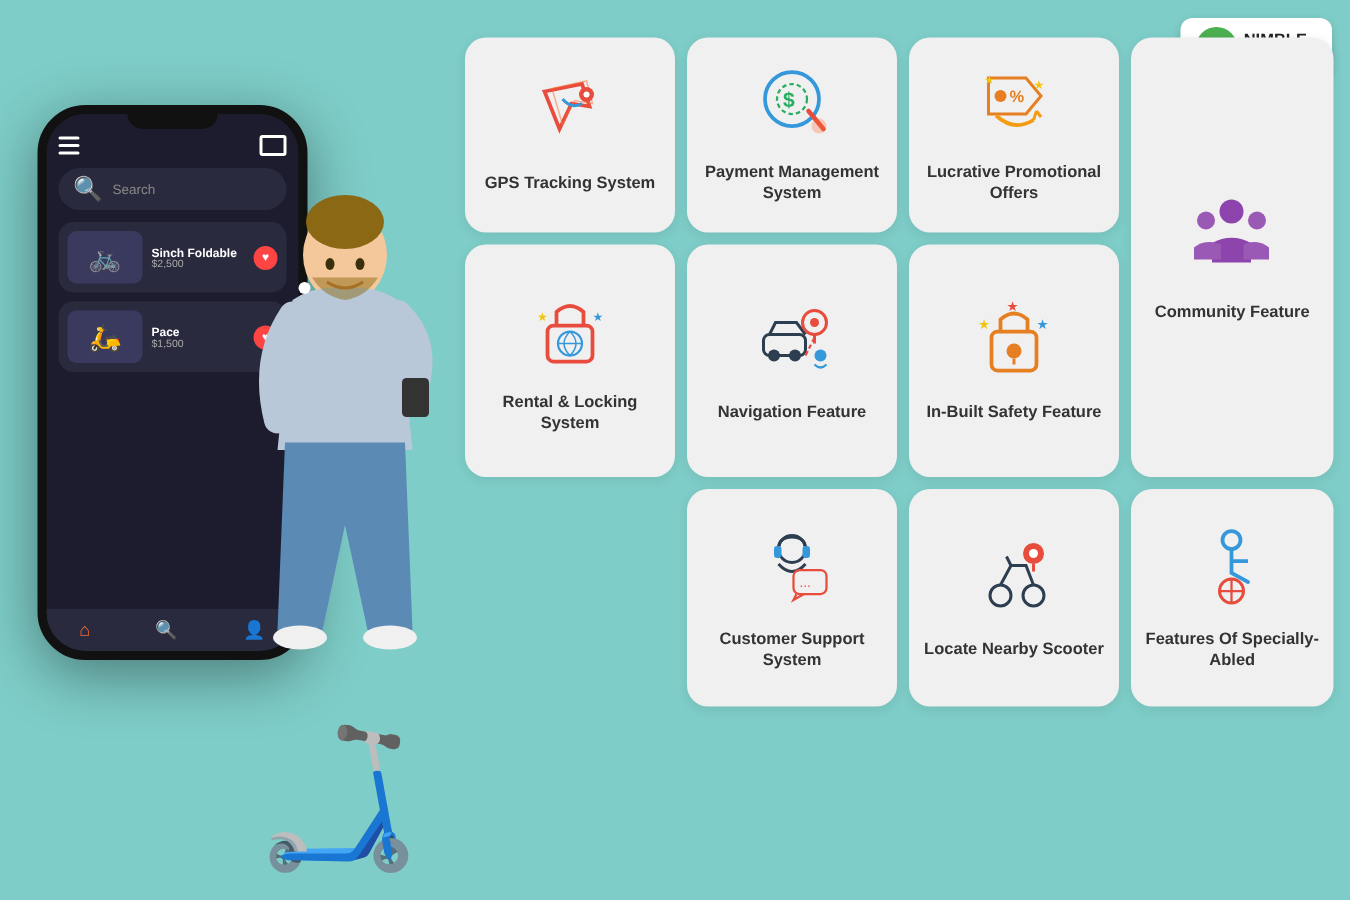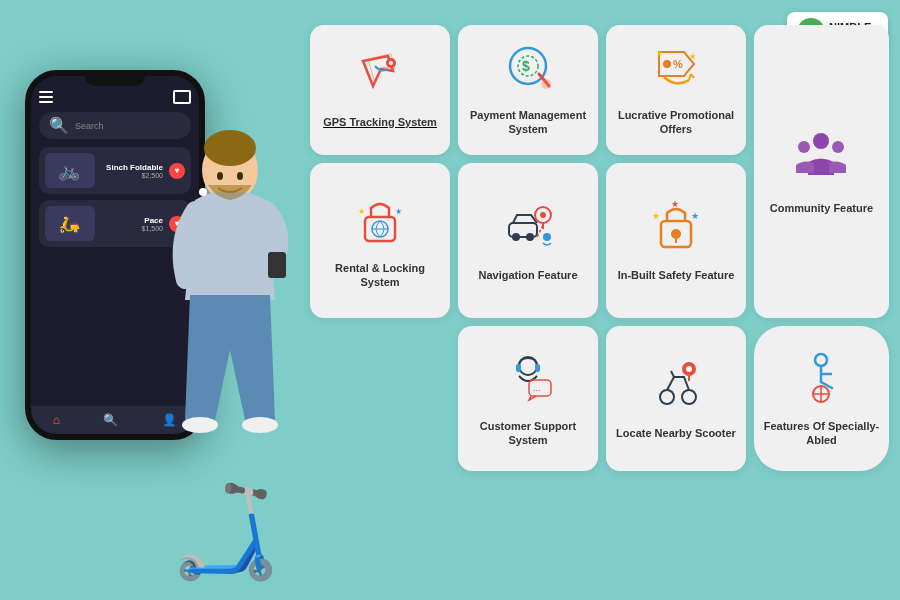--- a/index.html
+++ b/index.html
@@ -150,21 +150,21 @@
     .bike-img {
       width: 50px;
       height: 35px;
       background: #3a3a5e;
       border-radius: 6px;
       display: flex;
       align-items: center;
       justify-content: center;
       font-size: 18px;
     }
-    .bike-info { flex: 1; text-align: right; }
+    .bike-info { flex: 1; }
     .bike-name { color: white; font-size: 8px; font-weight: bold; }
     .bike-price { color: #aaa; font-size: 7px; }
     .bike-fav {
       width: 16px;
       height: 16px;
       background: #ff4444;
       border-radius: 50%;
       display: flex;
       align-items: center;
       justify-content: center;
@@ -304,21 +304,21 @@
     <path d="M118 108 Q130 116 142 108" stroke="#c0763a" stroke-width="2" fill="none"></path>
 
     <path d="M108 105 Q116 118 130 120 Q144 118 152 105" fill="#8B6914" opacity="0.5"></path>
   </svg>
 </div>
 
 <div style="position:absolute; left:170px; bottom:15px; font-size:90px; z-index:4; transform: scaleX(-1);">🛴</div>
 
 <div style="position:absolute; left:310px; top:25px; display:grid; grid-template-columns: 140px 140px 140px 135px; grid-template-rows: 130px 155px 145px; gap:8px;">
 
-  <div class="feature-card" style="grid-column:1; grid-row:1;text-decoration:underline;">
+  <div class="feature-card" style="grid-column:1; grid-row:1;">
     <div class="feature-icon">
       <svg width="55" height="50" viewBox="0 0 55 50">
         <path d="M10 10 L35 5 L40 20 L28 18 L20 35 Z" fill="none" stroke="#e74c3c" stroke-width="2.5"></path>
         <path d="M15 8 L38 3 L42 18 L30 16 L22 32 Z" fill="none" stroke="#ff6b35" stroke-width="1" opacity="0.5"></path>
         <circle cx="38" cy="12" r="5" fill="#e74c3c"></circle>
         <circle cx="38" cy="12" r="2" fill="white"></circle>
         <path d="M22 15 Q28 22 35 18" stroke="#3498db" stroke-width="2" fill="none"></path>
       </svg>
     </div>
     <div class="feature-label">GPS Tracking System</div>
@@ -422,21 +422,21 @@
         <line x1="27" y1="40" x2="27" y2="44" stroke="#e67e22" stroke-width="2"></line>
 
         <text x="3" y="20" font-size="9" fill="#f1c40f">★</text>
         <text x="42" y="20" font-size="9" fill="#3498db">★</text>
         <text x="22" y="8" font-size="9" fill="#e74c3c">★</text>
       </svg>
     </div>
     <div class="feature-label">In-Built Safety Feature</div>
   </div>
 
-  <div class="feature-card" style="grid-column:4; grid-row:3;border-radius:29px;">
+  <div class="feature-card" style="grid-column:4; grid-row:3;">
     <div class="feature-icon">
       <svg width="55" height="55" viewBox="0 0 55 55">
 
         <circle cx="27" cy="10" r="6" fill="none" stroke="#3498db" stroke-width="2.5"></circle>
         <path d="M27 16 L27 32 L38 38" stroke="#3498db" stroke-width="2.5" fill="none" stroke-linecap="round"></path>
         <path d="M27 24 L38 24" stroke="#3498db" stroke-width="2.5" fill="none"></path>
         <circle cx="27" cy="44" r="8" fill="none" stroke="#e74c3c" stroke-width="2"></circle>
 
         <path d="M27 36 L27 52 M19 44 L35 44" stroke="#e74c3c" stroke-width="1.5"></path>
       </svg>

